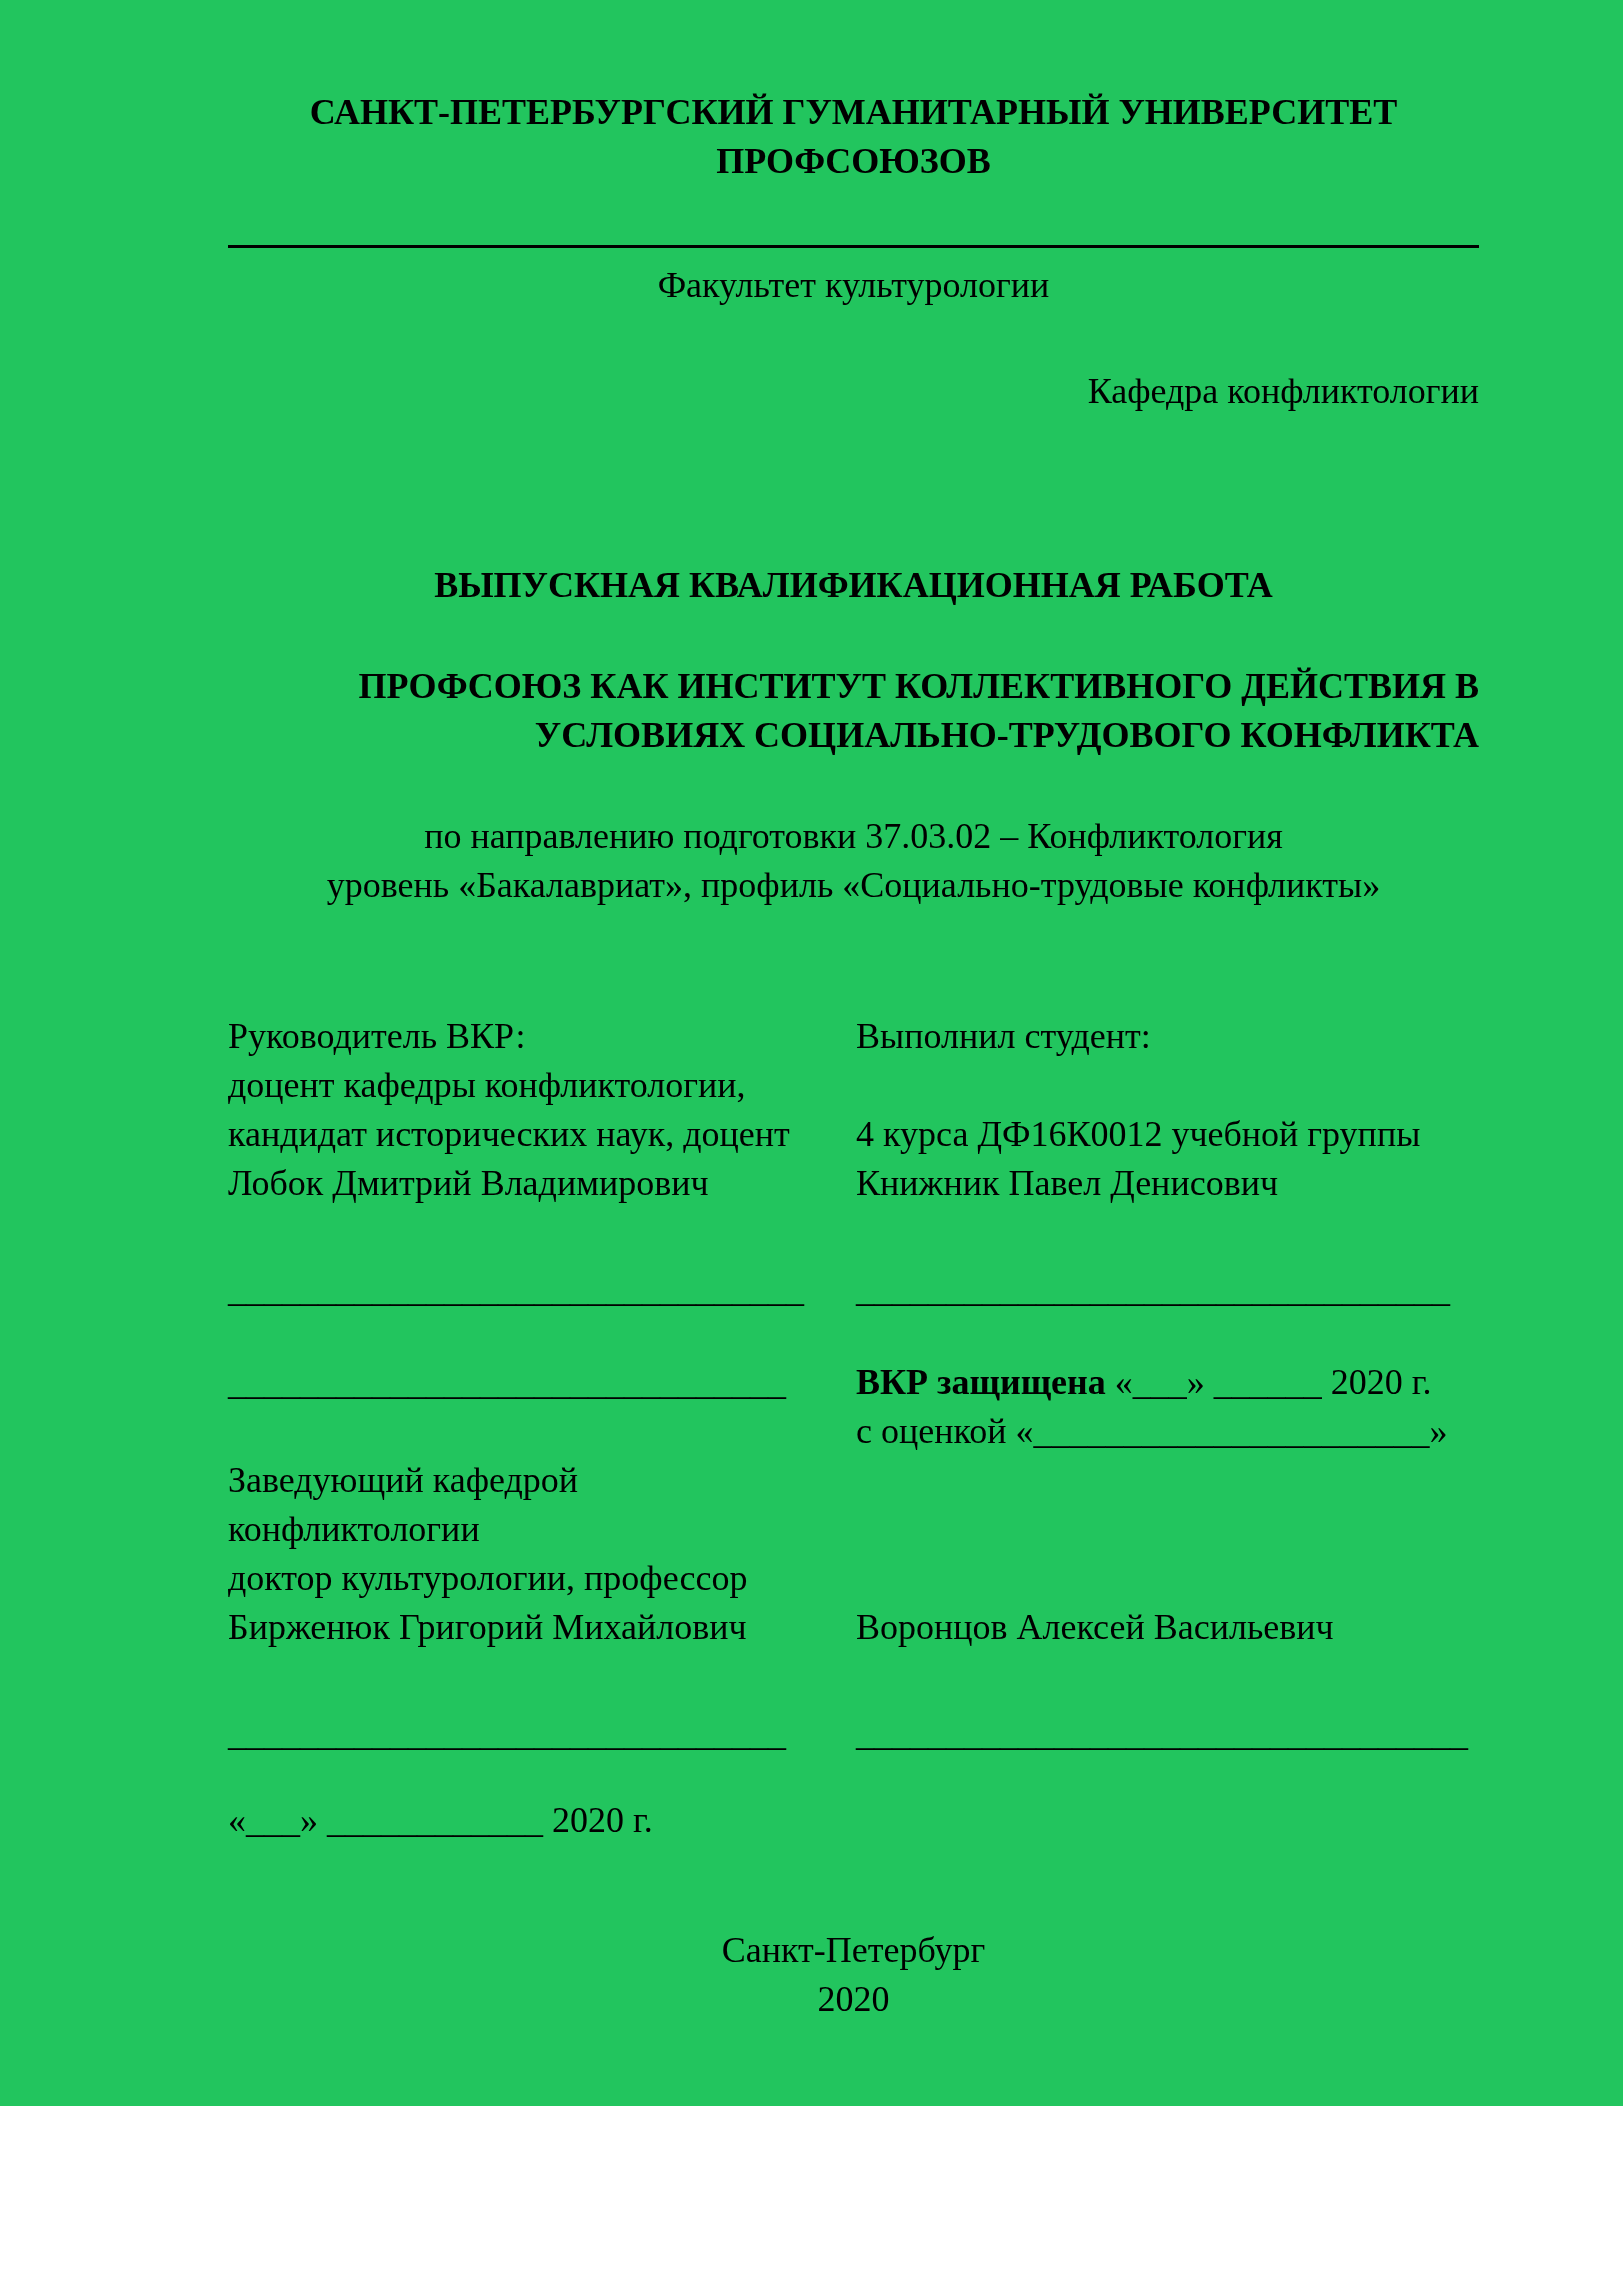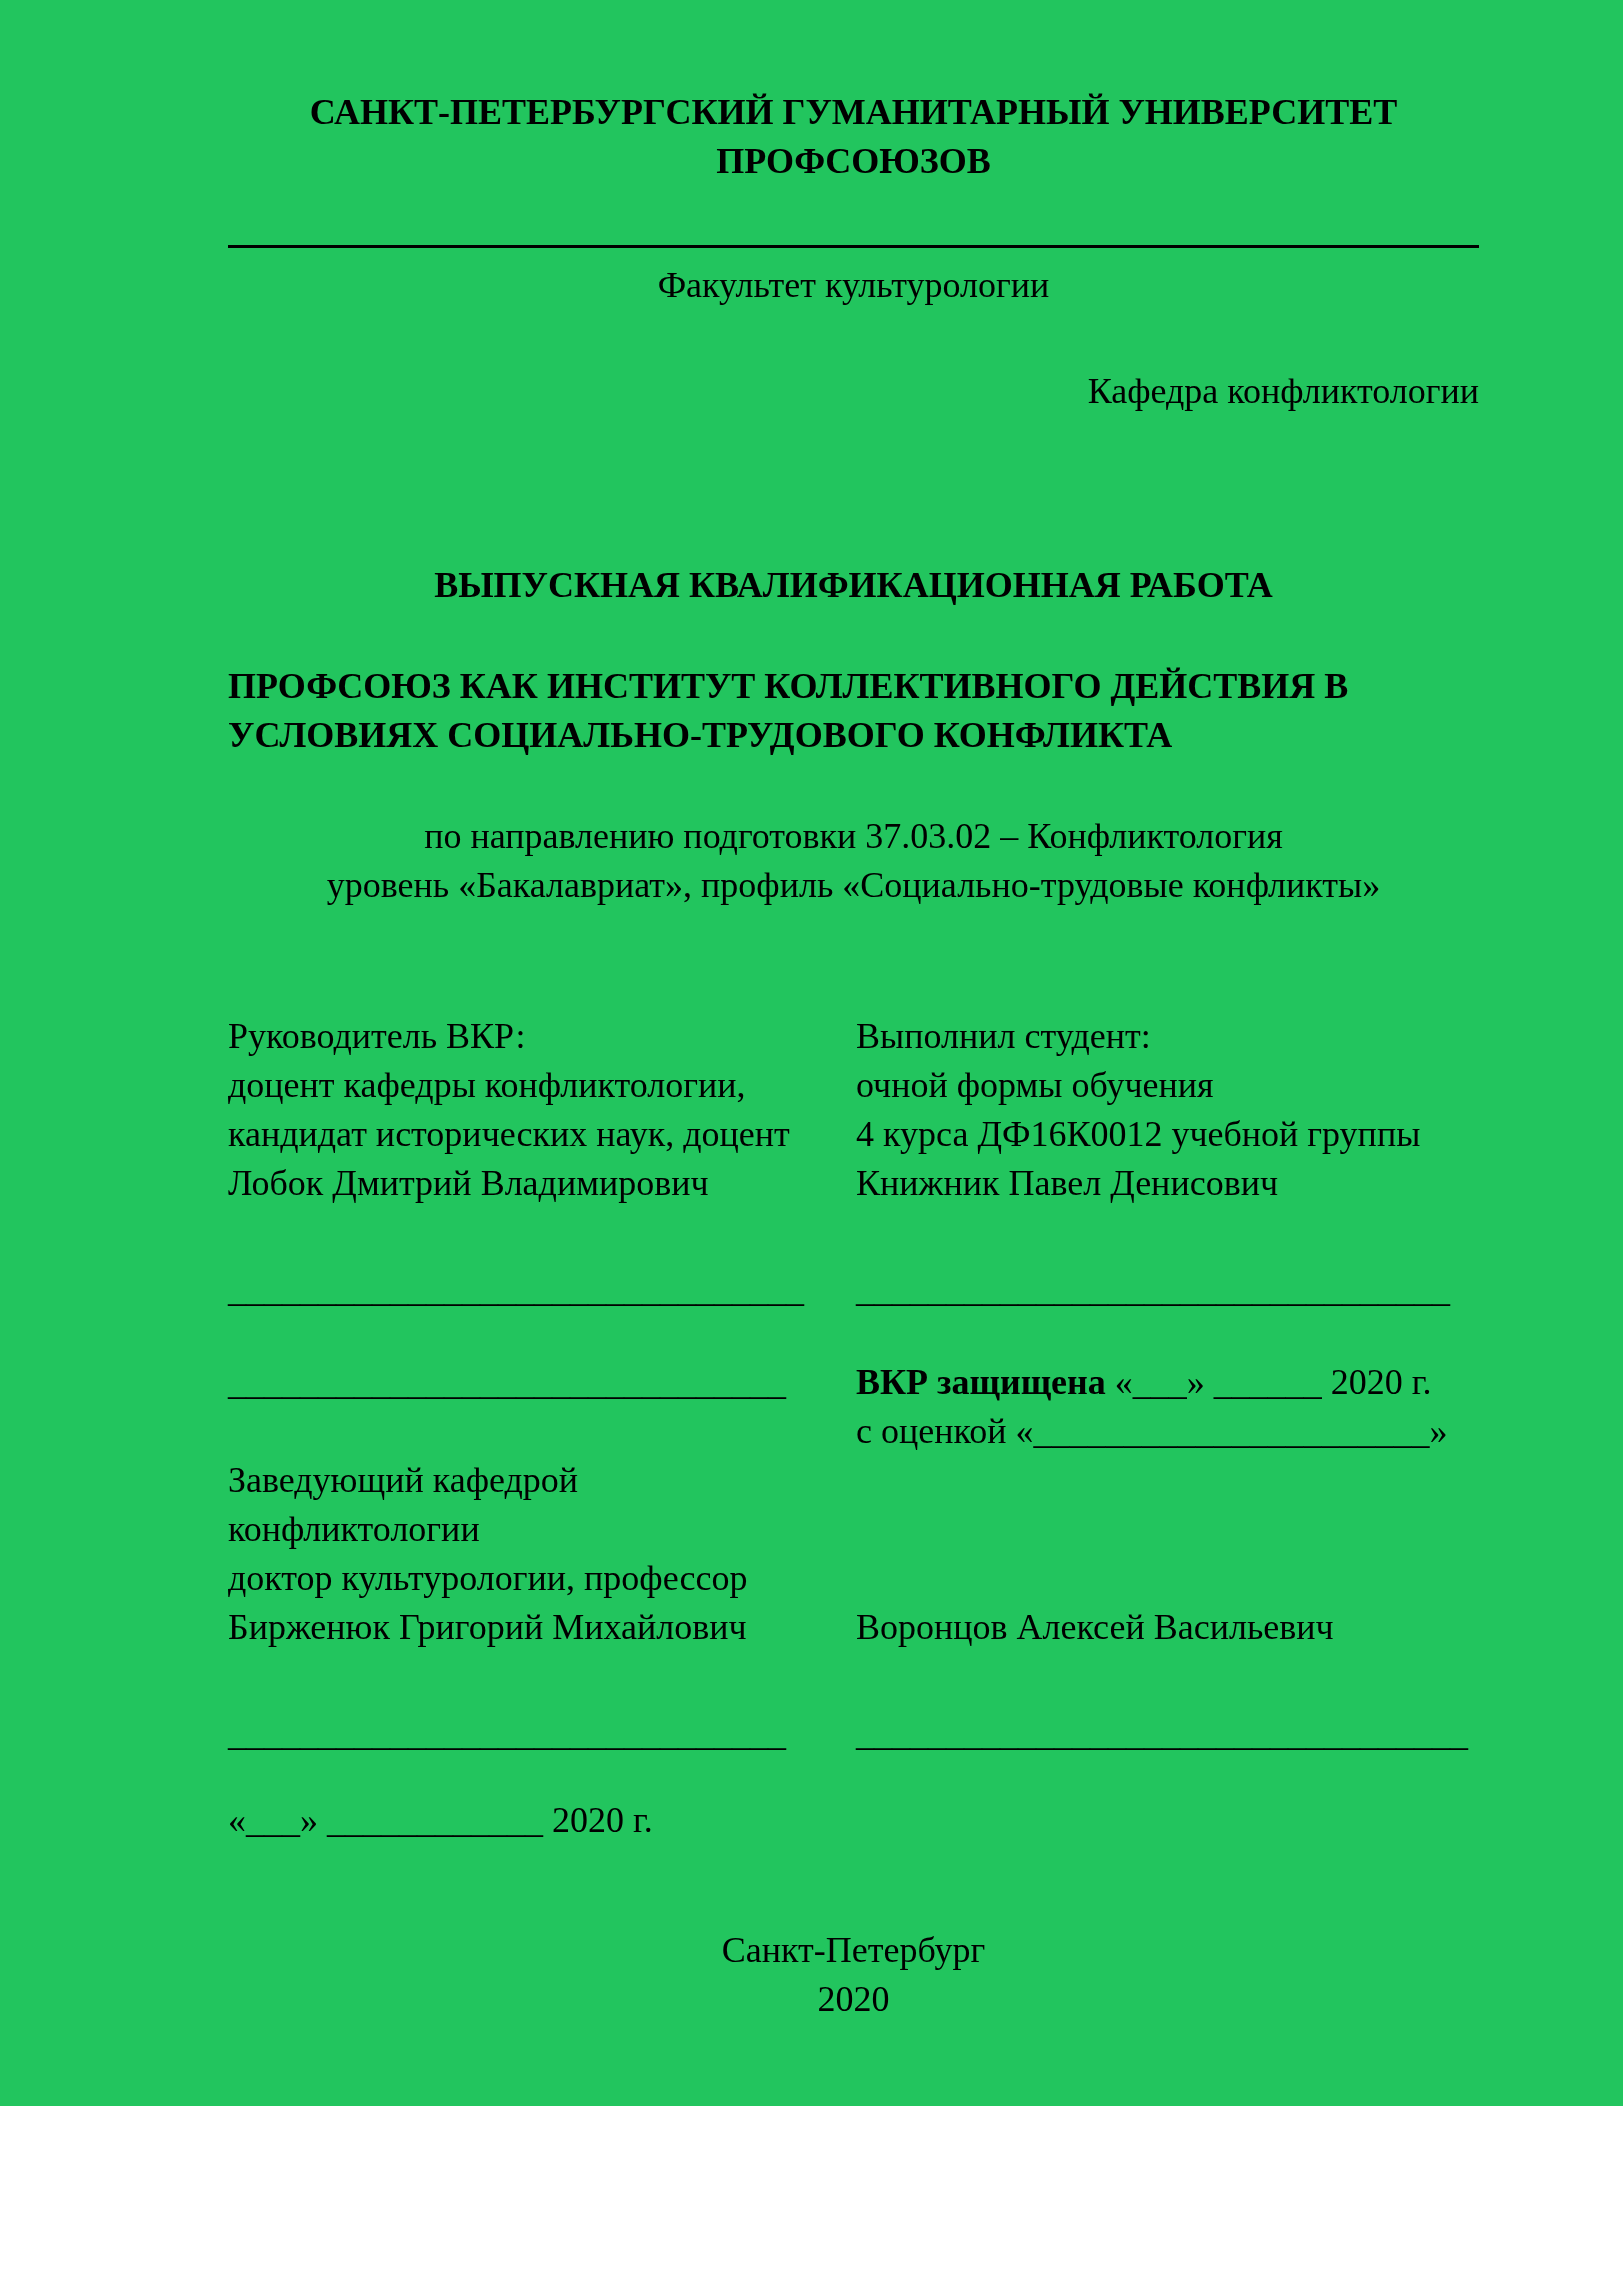--- a/index.html
+++ b/index.html
@@ -36,21 +36,21 @@
   .department {
     text-align: right;
     margin-top: 57px;
   }
   .work-type {
     text-align: center;
     font-weight: bold;
     margin-top: 145px;
   }
   .thesis-title {
-    text-align: left;
+    text-align: right;
     font-weight: bold;
     margin-top: 52px;
   }
   .program {
     text-align: center;
     margin-top: 52px;
   }
   .columns {
     margin-top: 102px;
   }
@@ -95,21 +95,20 @@
 
     <div class="columns">
 
       <div class="row">
         <div>Руководитель ВКР:</div>
         <div>Выполнил студент:</div>
       </div>
 
       <div class="row">
         <div>доцент кафедры конфликтологии,</div>
-        <div>очной формы обучения</div>
       </div>
 
       <div class="row">
         <div>кандидат исторических наук, доцент</div>
         <div>4 курса ДФ16К0012 учебной группы</div>
       </div>
 
       <div class="row">
         <div>Лобок Дмитрий Владимирович</div>
         <div>Книжник Павел Денисович</div>

